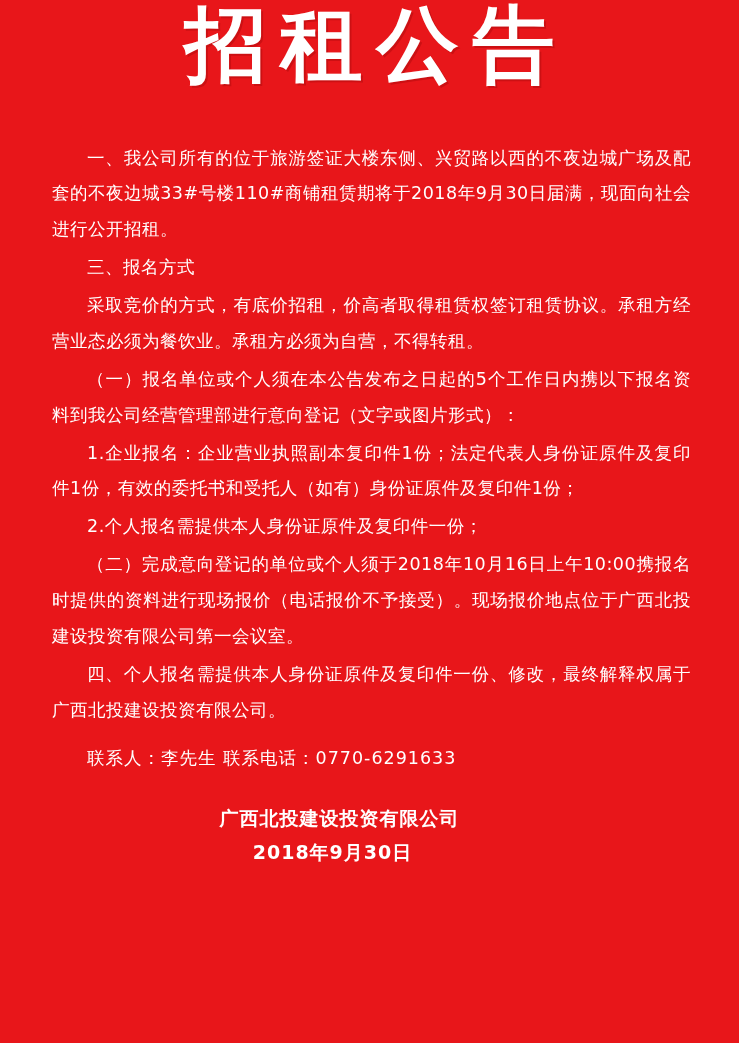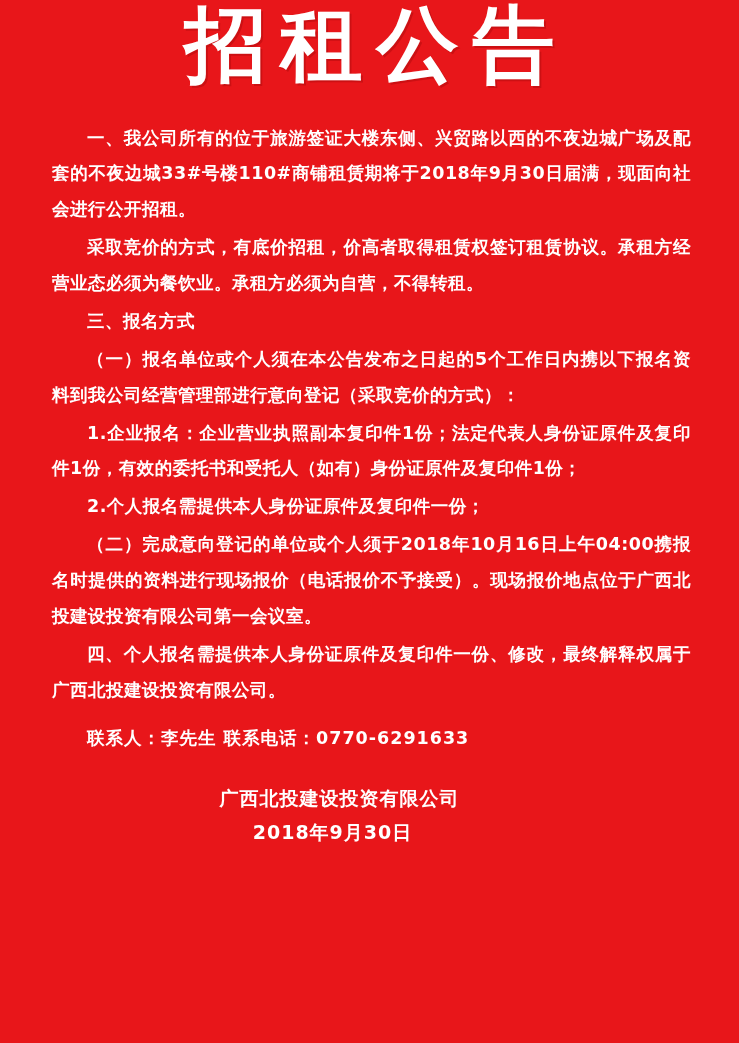--- a/index.html
+++ b/index.html
@@ -25,24 +25,24 @@
     color: #ffffff;
     font-family: "DejaVu Serif", "Liberation Serif", serif;
     font-weight: bold;
     font-size: 82px;
     letter-spacing: 14px;
     line-height: 1.08;
     text-indent: 14px;
     text-shadow: 2px 2px 0 rgba(120,0,0,0.25);
   }
   .body-block {
-    margin: 32px 48px 0 52px;
+    margin: 52px 48px 0 52px;
     color: #ffffff;
     font-size: 17.5px;
-    font-weight: bold;
+    font-weight: normal;
     line-height: 2.05;
     letter-spacing: 0.5px;
     text-align: justify;
   }
   .para {
     margin: 0 0 2px 0;
     text-indent: 2em;
   }
   .contact {
     margin-top: 12px;
@@ -64,26 +64,26 @@
 </style>
 </head>
 <body>
 
 <div class="poster">
 
   <div class="title">招租公告</div>
 
   <div class="body-block">
     <p class="para">一、我公司所有的位于旅游签证大楼东侧、兴贸路以西的不夜边城广场及配套的不夜边城33#号楼110#商铺租赁期将于2018年9月30日届满，现面向社会进行公开招租。</p>
+    <p class="para">三、报名方式</p>
     <p class="para">采取竞价的方式，有底价招租，价高者取得租赁权签订租赁协议。承租方经营业态必须为餐饮业。承租方必须为自营，不得转租。</p>
-    <p class="para">三、报名方式</p>
-    <p class="para">（一）报名单位或个人须在本公告发布之日起的5个工作日内携以下报名资料到我公司经营管理部进行意向登记（采取竞价的方式）：</p>
+    <p class="para">（一）报名单位或个人须在本公告发布之日起的5个工作日内携以下报名资料到我公司经营管理部进行意向登记（文字或图片形式）：</p>
     <p class="para">1.企业报名：企业营业执照副本复印件1份；法定代表人身份证原件及复印件1份，有效的委托书和受托人（如有）身份证原件及复印件1份；</p>
     <p class="para">2.个人报名需提供本人身份证原件及复印件一份；</p>
-    <p class="para">（二）完成意向登记的单位或个人须于2018年10月16日上午04:00携报名时提供的资料进行现场报价（电话报价不予接受）。现场报价地点位于广西北投建设投资有限公司第一会议室。</p>
+    <p class="para">（二）完成意向登记的单位或个人须于2018年10月16日上午10:00携报名时提供的资料进行现场报价（电话报价不予接受）。现场报价地点位于广西北投建设投资有限公司第一会议室。</p>
     <p class="para">四、个人报名需提供本人身份证原件及复印件一份、修改，最终解释权属于广西北投建设投资有限公司。</p>
     <p class="para contact">联系人：李先生   联系电话：0770-6291633</p>
   </div>
 
   <div class="signature">
     <div>广西北投建设投资有限公司</div>
     <div class="sig-date">2018年9月30日</div>
   </div>
 
 </div>

